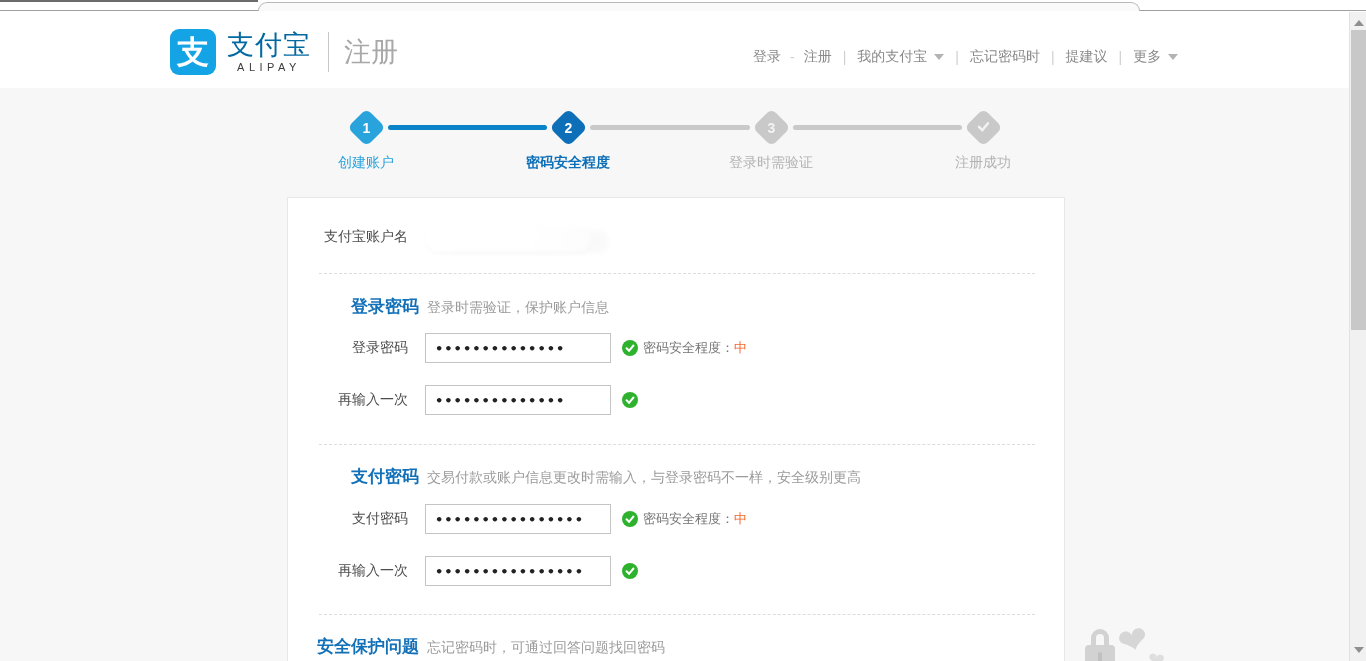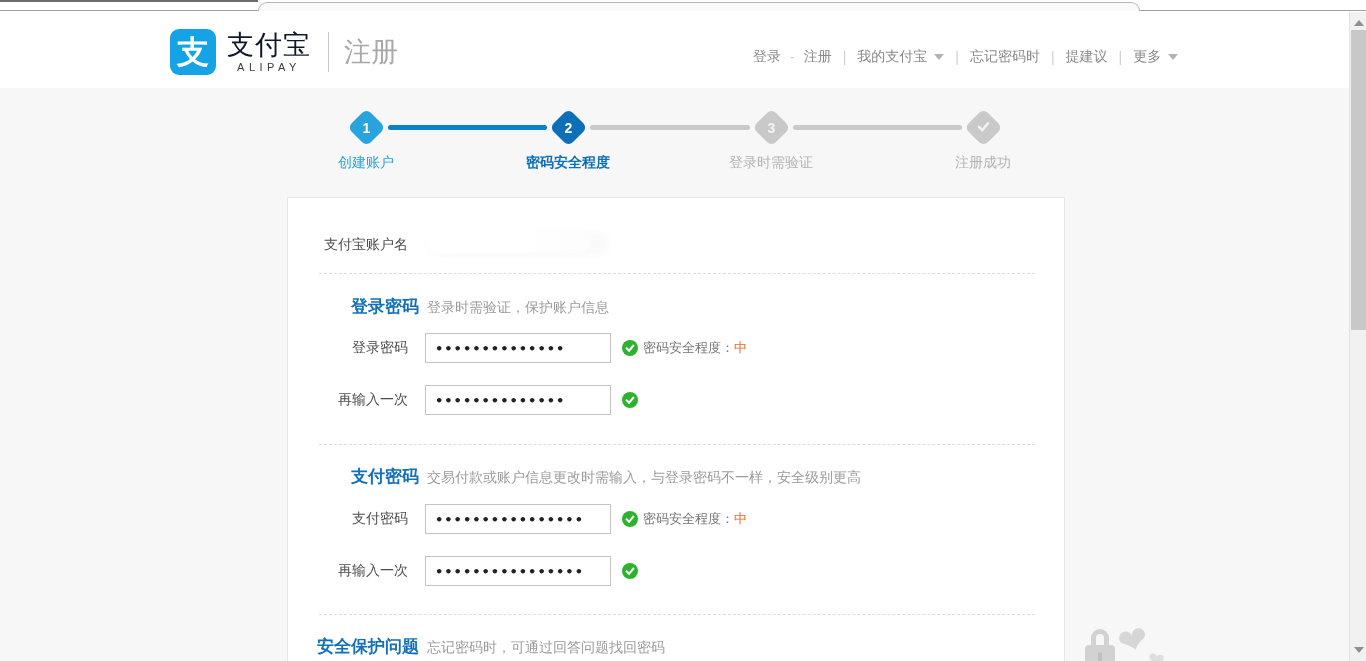--- a/index.html
+++ b/index.html
@@ -16,21 +16,21 @@
   .sb-arrow { position:absolute; left:4px; width:0; height:0; border-left:5px solid transparent; border-right:5px solid transparent; }
   .sb-up { top:8px; border-bottom:6px solid #8f8f8f; }
   .sb-down { bottom:8px; border-top:6px solid #8f8f8f; }
   .sb-thumb { position:absolute; top:18px; left:1px; width:15px; height:300px; background:#c8c8c8; }
 
   
   .site-header { position:absolute; top:12px; left:0; width:1366px; height:76px; background:#fff; }
   .logo-wrap { position:absolute; left:170px; top:17px; display:flex; align-items:center; }
   .logo-mark { width:46px; height:46px; background:#14a3e4; border-radius:9px; color:#fff; font-size:32px; font-weight:bold; display:flex; align-items:center; justify-content:center; line-height:1; }
   .brand { margin-left:11px; text-align:center; }
-  .brand-cn { font-size:27px; color:#0f172a; letter-spacing:1px; line-height:1.05; }
+  .brand-cn { font-size:27px; color:#0369a1; letter-spacing:1px; line-height:1.05; }
   .brand-en { font-size:11px; color:#3c3c3c; letter-spacing:4.5px; margin-top:1px; }
   .logo-divider { width:1px; height:40px; background:#c9c9c9; margin:0 15px 0 17px; }
   .page-title { font-size:27px; color:#a8a8a8; font-weight:300; }
 
   .top-nav { position:absolute; left:753px; top:36px; display:flex; align-items:center; font-size:14px; color:#8a8a8a; white-space:nowrap; }
   .top-nav .nav-item { cursor:pointer; }
   .top-nav .sep { color:#cfcfcf; margin:0 11px; }
   .top-nav .sep-dash { color:#cfcfcf; margin:0 9px; }
   .caret { display:inline-block; width:0; height:0; border-left:5px solid transparent; border-right:5px solid transparent; border-top:6px solid #b3b3b3; margin-left:7px; vertical-align:1px; }
 
@@ -58,21 +58,21 @@
   .dashed-divider { position:absolute; left:31px; width:716px; border-top:1px dashed #dcdcdc; }
   .label-col { display:inline-block; width:120px; text-align:right; font-size:14px; color:#4d4d4d; }
   .frow { position:absolute; left:0; display:flex; align-items:center; height:30px; }
   .pw-input { margin-left:17px; width:186px; height:30px; border:1px solid #c4c4c4; background:#fff; padding:0 9px; font-size:13px; font-weight:bold; letter-spacing:1px; color:#222; font-family:"DejaVu Sans",sans-serif; }
   .check-badge { width:16px; height:16px; border-radius:50%; background:#2eb22e; margin-left:11px; display:flex; align-items:center; justify-content:center; flex:none; }
   .strength { margin-left:5px; font-size:13px; color:#757575; }
   .strength .mid { color:#f4662a; }
   .sec-head { position:absolute; left:0; display:flex; align-items:baseline; }
   .sec-title { display:inline-block; width:131px; text-align:right; font-size:17px; font-weight:bold; color:#1270b8; }
   .sec-desc { margin-left:8px; font-size:14px; color:#9b9b9b; }
-  .account-row { position:absolute; top:30px; left:0; display:flex; align-items:flex-end; height:26px; }
+  .account-row { position:absolute; top:30px; left:0; display:flex; align-items:flex-start; height:26px; }
   .blur-blob { margin-left:18px; width:165px; height:24px; background:linear-gradient(100deg,#ffffff 55%,#fcfcfc); border-radius:12px; filter:blur(1.5px); box-shadow:0 1px 3px rgba(0,0,0,0.05), 18px 2px 6px rgba(0,0,0,0.025); }
 
   
   .deco { position:absolute; z-index:3; }
   .lock-shackle { width:18px; height:16px; border:5px solid #d2d2d2; border-bottom:none; border-radius:10px 10px 0 0; margin:0 auto; }
   .lock-body { width:30px; height:28px; background:#d2d2d2; border-radius:4px; position:relative; }
   .lock-body::after { content:""; position:absolute; left:13px; top:7px; width:4px; height:13px; background:#c0c0c0; border-radius:2px; }
   .heart { color:#d6d6d6; font-family:"DejaVu Sans",sans-serif; }
 </style>
 </head>

